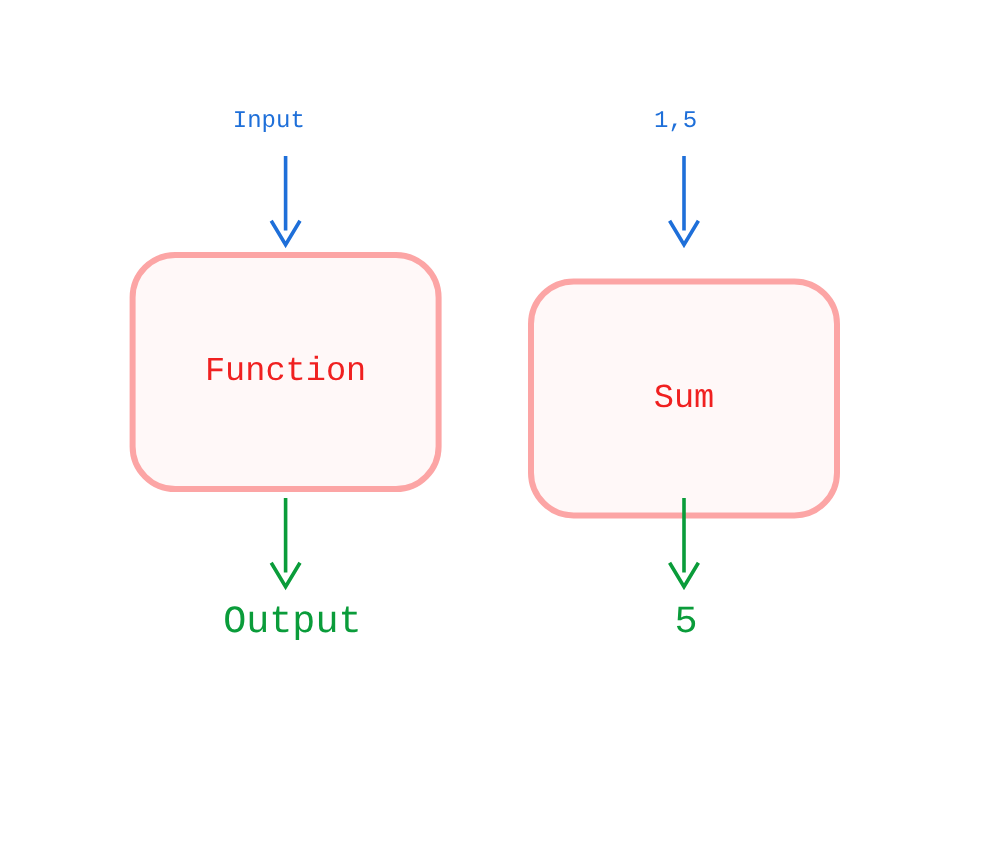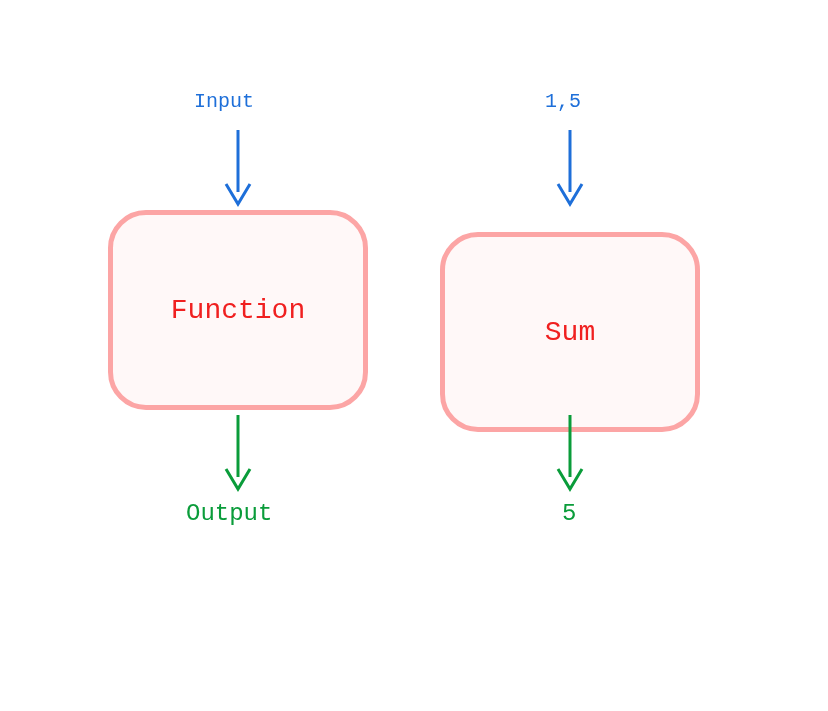--- a/index.html
+++ b/index.html
@@ -17,21 +17,21 @@
     }
     .input-label {
       position: absolute;
       font-size: 20px;
       color: #1e6fd9;
       font-weight: 500;
       text-align: center;
     }
     .output-label {
       position: absolute;
-      font-size: 24px;
+      font-size: 32px;
       color: #0a9c3a;
       font-weight: 500;
       text-align: center;
     }
     .box {
       position: absolute;
       width: 260px;
       height: 200px;
       border: 5px solid #fca5a5;
       border-radius: 38px;

